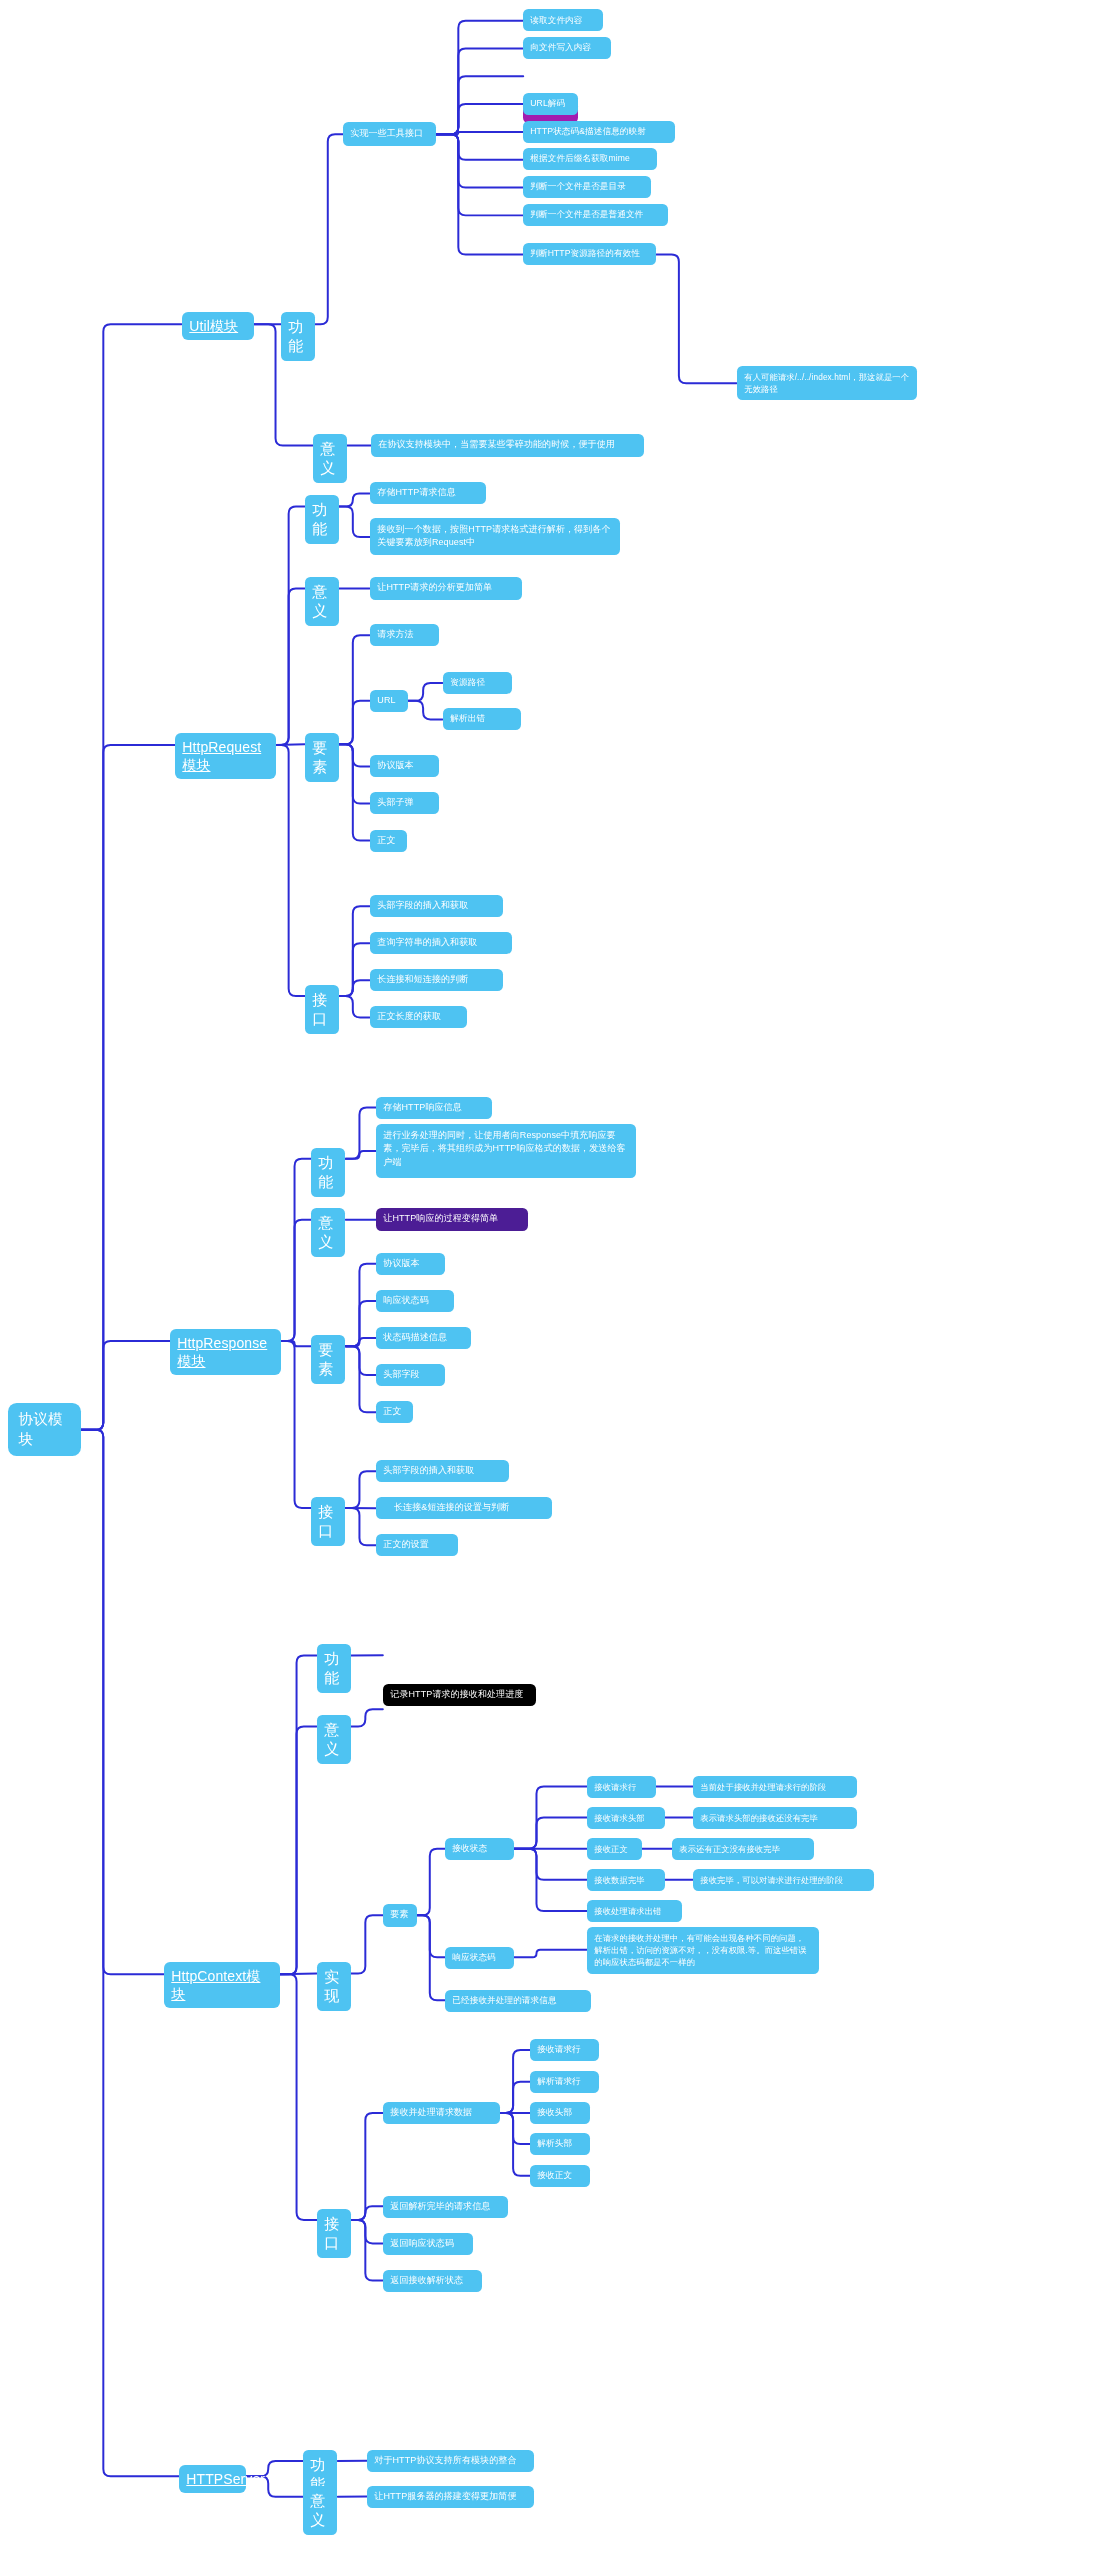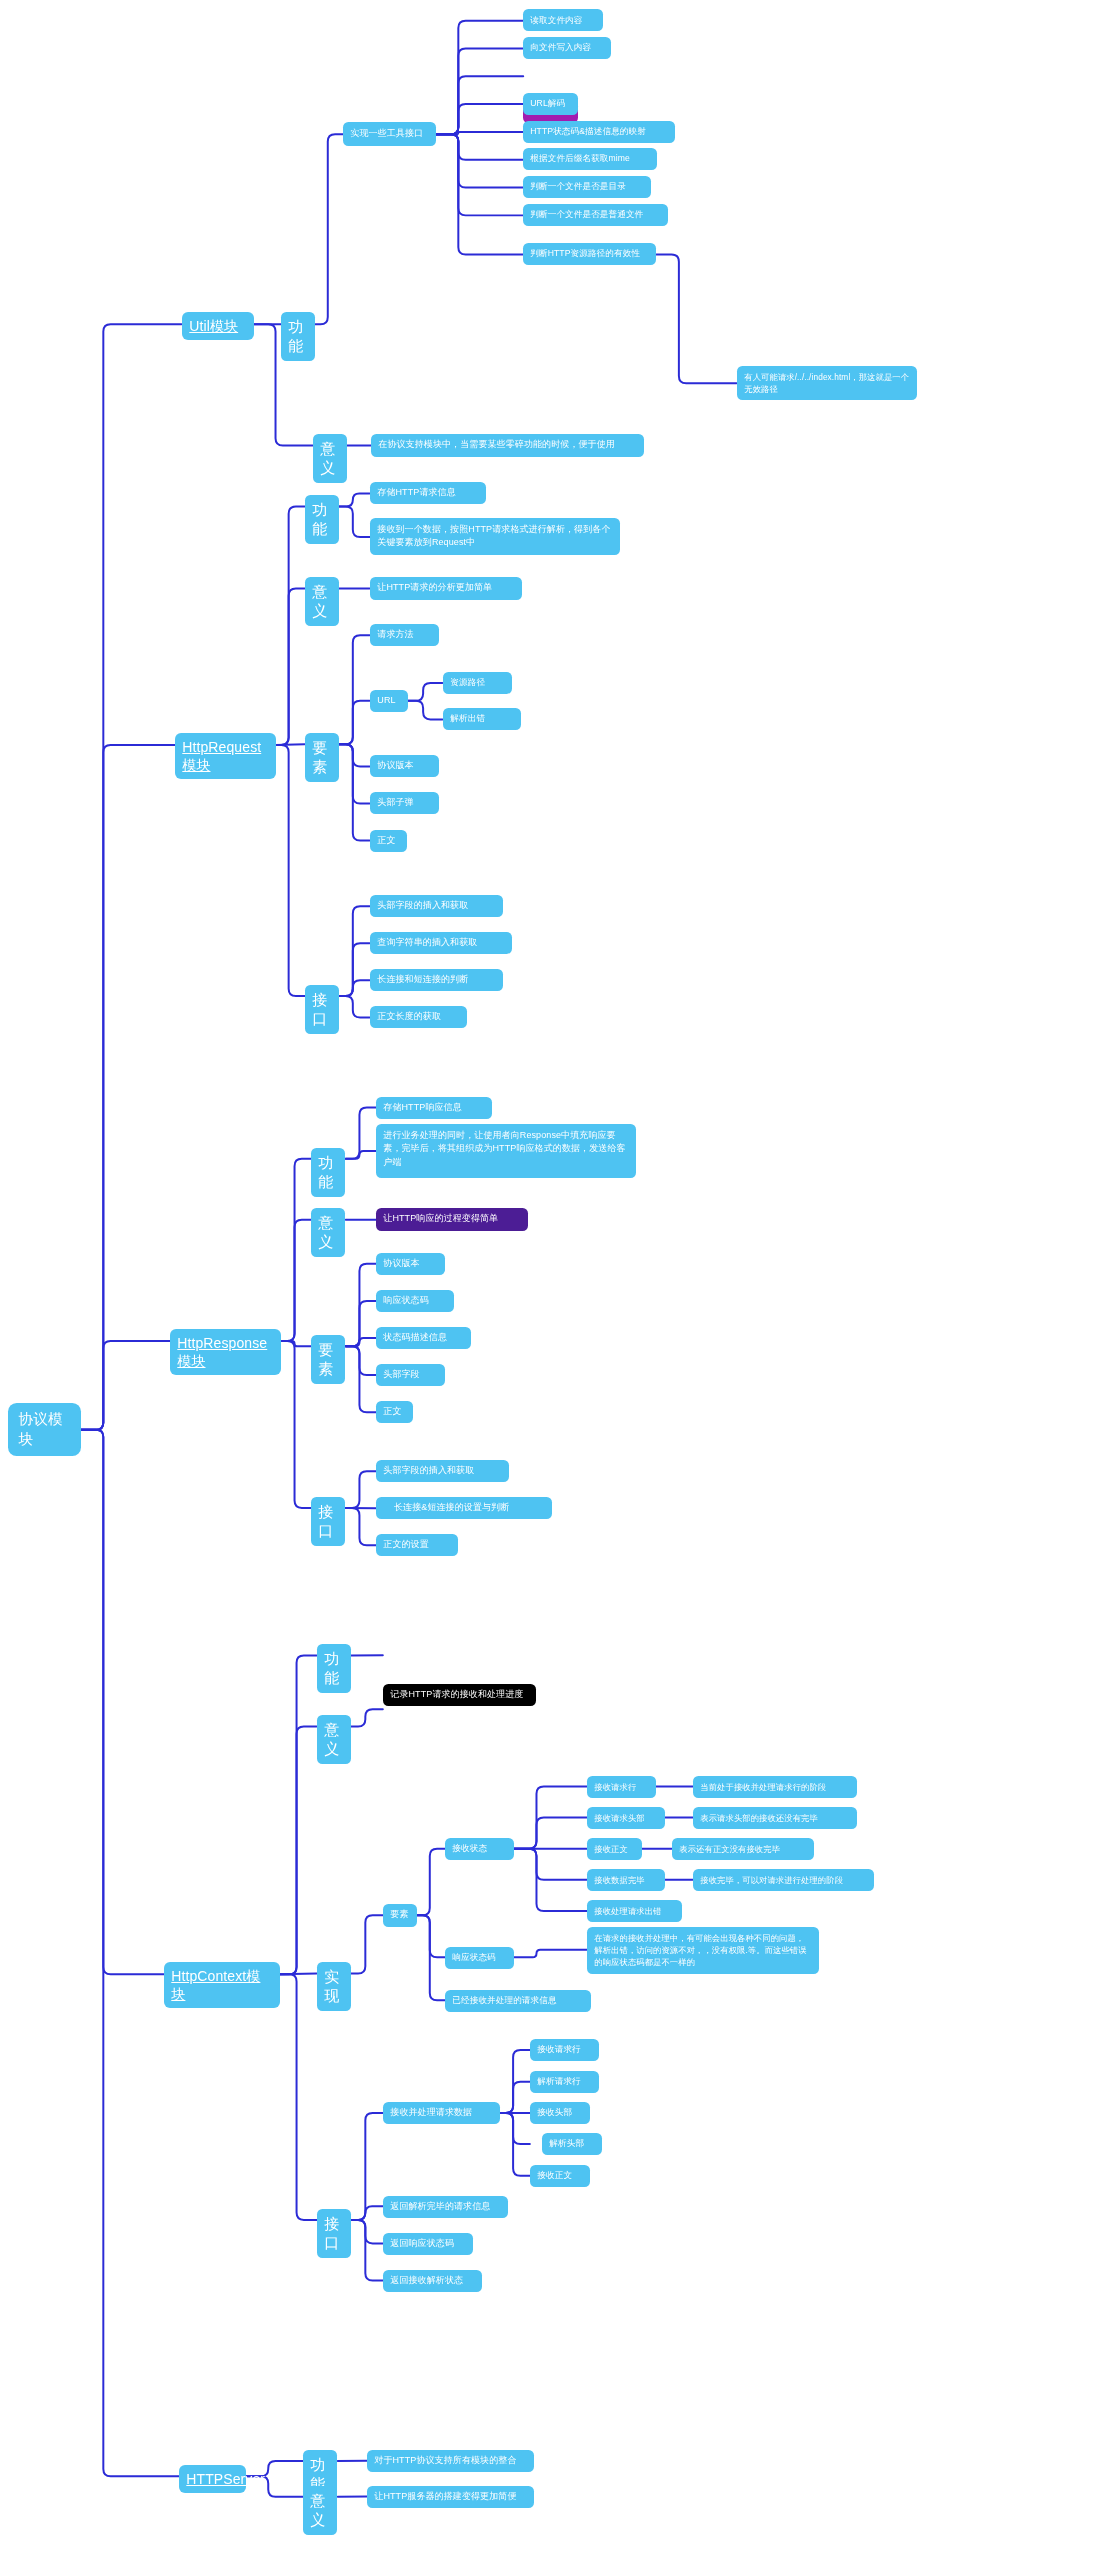--- a/index.html
+++ b/index.html
@@ -206,21 +206,21 @@
     <div class="node lvl5" style="left: 693px; top: 1869px; width: 181px; min-height: 22px; background: rgb(78, 195, 242); color: rgb(255, 255, 255);">接收完毕，可以对请求进行处理的阶段</div>
     <div class="node lvl5" style="left: 587px; top: 1900px; width: 95px; min-height: 22px; background: rgb(78, 195, 242); color: rgb(255, 255, 255);">接收处理请求出错</div>
     <div class="node lvl4" style="left: 445px; top: 1947px; width: 69px; min-height: 22px; background: rgb(78, 195, 242); color: rgb(255, 255, 255);">响应状态码</div>
     <div class="node lvl5 wrap" style="left: 587px; top: 1927px; width: 232px; min-height: 42px; background: rgb(78, 195, 242); color: rgb(255, 255, 255);">在请求的接收并处理中，有可能会出现各种不同的问题，解析出错，访问的资源不对，，没有权限.等。而这些错误的响应状态码都是不一样的</div>
     <div class="node lvl4" style="left: 445px; top: 1990px; width: 146px; min-height: 22px; background: rgb(78, 195, 242); color: rgb(255, 255, 255);">已经接收并处理的请求信息</div>
     <div class="node lvl2" style="left: 317px; top: 2209px; width: 34px; min-height: 22.5px; background: rgb(78, 195, 242); color: rgb(255, 255, 255);">接口</div>
     <div class="node lvl3" style="left: 383px; top: 2102px; width: 117px; min-height: 22px; background: rgb(78, 195, 242); color: rgb(255, 255, 255);">接收并处理请求数据</div>
     <div class="node lvl4" style="left: 530px; top: 2039px; width: 69px; min-height: 22px; background: rgb(78, 195, 242); color: rgb(255, 255, 255);">接收请求行</div>
     <div class="node lvl4" style="left: 530px; top: 2071px; width: 69px; min-height: 22px; background: rgb(78, 195, 242); color: rgb(255, 255, 255);">解析请求行</div>
     <div class="node lvl4" style="left: 530px; top: 2102px; width: 60px; min-height: 22px; background: rgb(78, 195, 242); color: rgb(255, 255, 255);">接收头部</div>
-    <div class="node lvl4" style="left: 530px; top: 2133px; width: 60px; min-height: 22px; background: rgb(78, 195, 242); color: rgb(255, 255, 255); margin-left: 12px;">解析头部</div>
+    <div class="node lvl4" style="left: 530px; top: 2133px; width: 60px; min-height: 22px; background: rgb(78, 195, 242); color: rgb(255, 255, 255);">解析头部</div>
     <div class="node lvl4" style="left: 530px; top: 2165px; width: 60px; min-height: 22px; background: rgb(78, 195, 242); color: rgb(255, 255, 255);">接收正文</div>
     <div class="node lvl3" style="left: 383px; top: 2196px; width: 125px; min-height: 22px; background: rgb(78, 195, 242); color: rgb(255, 255, 255);">返回解析完毕的请求信息</div>
     <div class="node lvl3" style="left: 383px; top: 2233px; width: 90px; min-height: 22px; background: rgb(78, 195, 242); color: rgb(255, 255, 255);">返回响应状态码</div>
     <div class="node lvl3" style="left: 383px; top: 2270px; width: 99px; min-height: 22px; background: rgb(78, 195, 242); color: rgb(255, 255, 255);">返回接收解析状态</div>
     <div class="node lvl1" style="left: 179px; top: 2465px; width: 67px; min-height: 24px; background: rgb(78, 195, 242); color: rgb(255, 255, 255);">HTTPServer</div>
     <div class="node lvl2" style="left: 303px; top: 2450px; width: 34px; min-height: 22.5px; background: rgb(78, 195, 242); color: rgb(255, 255, 255);">功能</div>
     <div class="node lvl3" style="left: 367px; top: 2450px; width: 167px; min-height: 22px; background: rgb(78, 195, 242); color: rgb(255, 255, 255);">对于HTTP协议支持所有模块的整合</div>
     <div class="node lvl2" style="left: 303px; top: 2486px; width: 34px; min-height: 22.5px; background: rgb(78, 195, 242); color: rgb(255, 255, 255);">意义</div>
     <div class="node lvl3" style="left: 367px; top: 2486px; width: 167px; min-height: 22px; background: rgb(78, 195, 242); color: rgb(255, 255, 255);">让HTTP服务器的搭建变得更加简便</div>
   </div>

